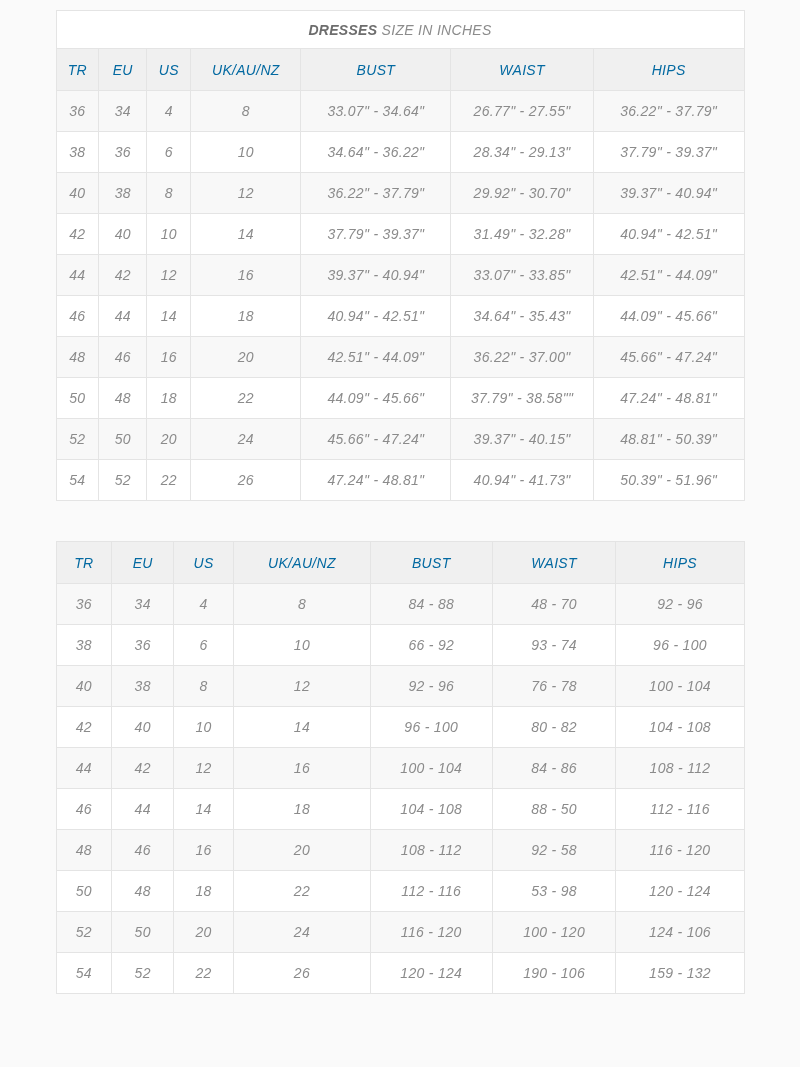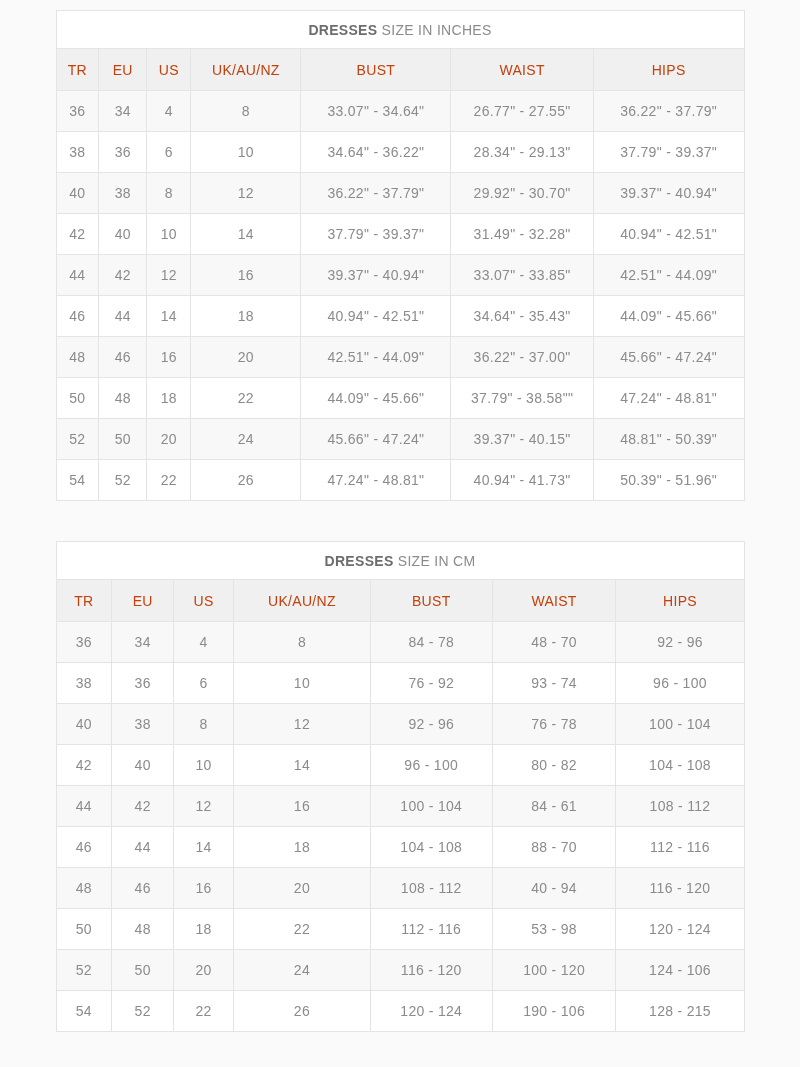--- a/index.html
+++ b/index.html
@@ -9,20 +9,21 @@
     font-family: "Liberation Sans", "DejaVu Sans", sans-serif;
   }
   body { min-height: 1067px; }
   .page { padding-top: 10px; }
   .size-table {
     width: 689px;
     margin: 0 auto;
     border-collapse: collapse;
     background: #ffffff;
     table-layout: fixed;
+    font-style: italic;
   }
   .size-table + .size-table { margin-top: 40px; }
   .size-table td, .size-table th {
     border: 1px solid #e4e4e4;
     text-align: center;
     vertical-align: middle;
     color: #8b8b8b;
     font-size: 14px;
     letter-spacing: 0.3px;
   }
@@ -34,21 +35,21 @@
     letter-spacing: 0.4px;
   }
   .title-bold {
     font-weight: bold;
     color: #6d6d6d;
   }
   .head-row th {
     height: 42px;
     background: #f0f0f0;
     font-weight: normal;
-    color: #c2410c;
+    color: #0369a1;
   }
   .size-table tbody td { height: 41px; background: #ffffff; }
   .size-table tbody tr:nth-child(odd) td { background: #f8f8f8; }
 </style>
 </head>
 <body>
 
 <div class="page">
 
   <table class="size-table">
@@ -176,52 +177,46 @@
       <colgroup>
         <col style="width: 8.1%;">
         <col style="width: 9%;">
         <col style="width: 8.7%;">
         <col style="width: 19.9%;">
         <col style="width: 17.7%;">
         <col style="width: 18%;">
         <col style="width: 18.6%;">
       </colgroup>
     <thead>
-      <tr>
-        <td class="title-cell" colspan="7">
-          <span class="title-bold">DRESSES</span>
-          <span class="title-rest">SIZE IN CM</span>
-        </td>
-      </tr>
       <tr class="head-row">
           <th>TR</th>
           <th>EU</th>
           <th>US</th>
           <th>UK/AU/NZ</th>
           <th>BUST</th>
           <th>WAIST</th>
           <th>HIPS</th>
         </tr>
     </thead>
     <tbody>
         <tr>
           <td>36</td>
           <td>34</td>
           <td>4</td>
           <td>8</td>
-          <td>84 - 78</td>
+          <td>84 - 88</td>
           <td>48 - 70</td>
           <td>92 - 96</td>
         </tr>
         <tr>
           <td>38</td>
           <td>36</td>
           <td>6</td>
           <td>10</td>
-          <td>76 - 92</td>
+          <td>66 - 92</td>
           <td>93 - 74</td>
           <td>96 - 100</td>
         </tr>
         <tr>
           <td>40</td>
           <td>38</td>
           <td>8</td>
           <td>12</td>
           <td>92 - 96</td>
           <td>76 - 78</td>
@@ -235,39 +230,39 @@
           <td>96 - 100</td>
           <td>80 - 82</td>
           <td>104 - 108</td>
         </tr>
         <tr>
           <td>44</td>
           <td>42</td>
           <td>12</td>
           <td>16</td>
           <td>100 - 104</td>
-          <td>84 - 61</td>
+          <td>84 - 86</td>
           <td>108 - 112</td>
         </tr>
         <tr>
           <td>46</td>
           <td>44</td>
           <td>14</td>
           <td>18</td>
           <td>104 - 108</td>
-          <td>88 - 70</td>
+          <td>88 - 50</td>
           <td>112 - 116</td>
         </tr>
         <tr>
           <td>48</td>
           <td>46</td>
           <td>16</td>
           <td>20</td>
           <td>108 - 112</td>
-          <td>40 - 94</td>
+          <td>92 - 58</td>
           <td>116 - 120</td>
         </tr>
         <tr>
           <td>50</td>
           <td>48</td>
           <td>18</td>
           <td>22</td>
           <td>112 - 116</td>
           <td>53 - 98</td>
           <td>120 - 124</td>
@@ -281,18 +276,18 @@
           <td>100 - 120</td>
           <td>124 - 106</td>
         </tr>
         <tr>
           <td>54</td>
           <td>52</td>
           <td>22</td>
           <td>26</td>
           <td>120 - 124</td>
           <td>190 - 106</td>
-          <td>128 - 215</td>
+          <td>159 - 132</td>
         </tr>
       </tbody>
   </table>
 
 </div>
 
 </body></html>

